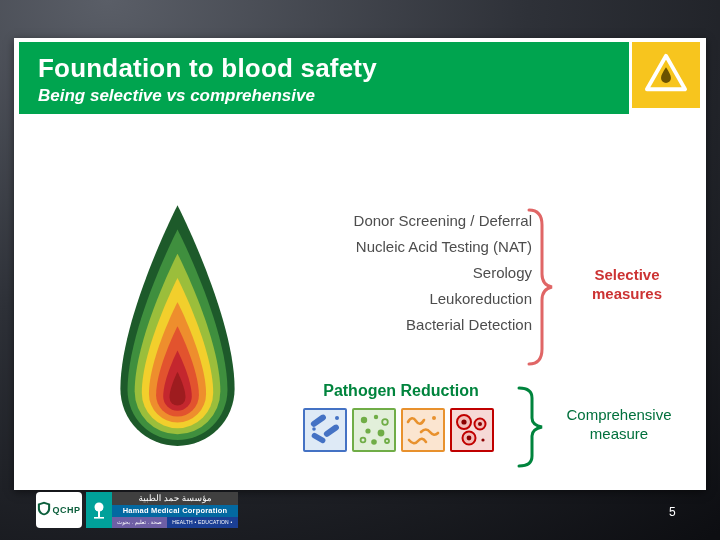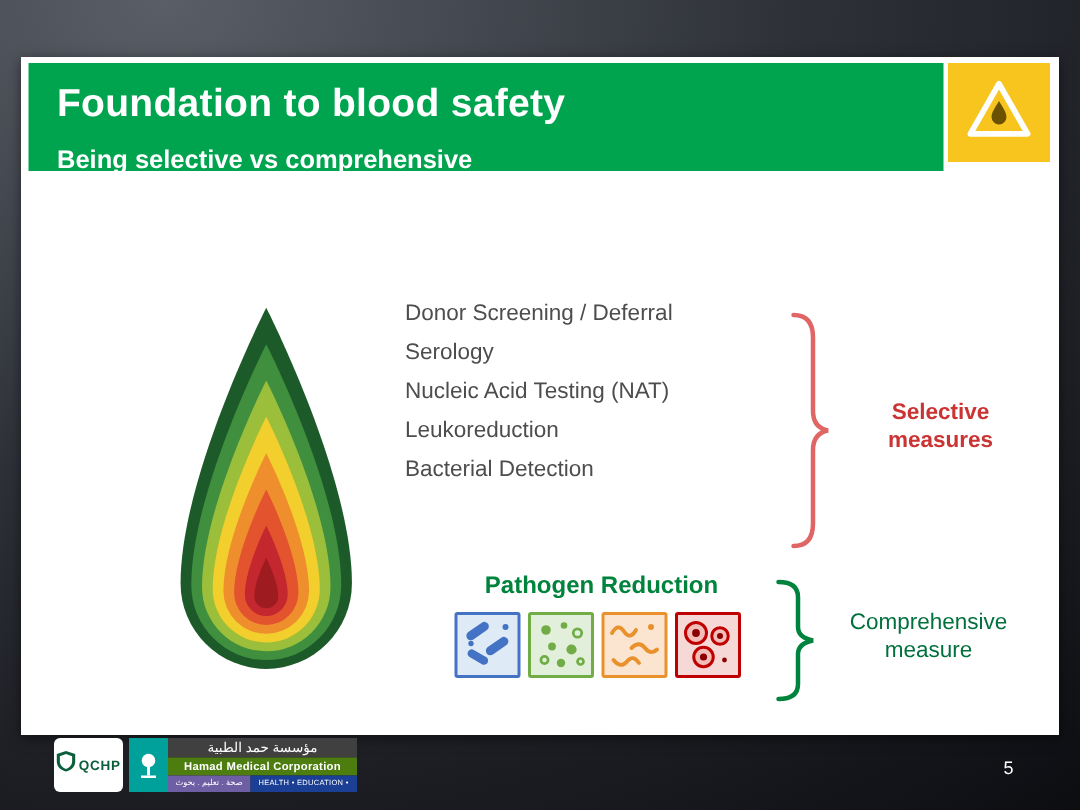--- a/index.html
+++ b/index.html
@@ -12,29 +12,29 @@
   .slide {
     position:absolute; left:14px; top:38px; width:692px; height:452px;
     background:#ffffff; box-shadow:0 2px 8px rgba(0,0,0,.5);
   }
   
   .header-bar {
     position:absolute; left:5px; top:4px; width:610px; height:72px;
     background:#00A44F; color:#fff; padding:11px 0 0 19px;
   }
   .header-title { font-size:26px; font-weight:bold; letter-spacing:.2px; }
-  .header-subtitle { font-size:17px; font-weight:bold; margin-top:13px; }
+  .header-subtitle { font-size:17px; font-weight:bold; font-style:italic; margin-top:2px; }
   .warn-box {
     position:absolute; left:618px; top:4px; width:68px; height:66px;
     background:#F7C51E; display:flex; align-items:center; justify-content:center;
   }
   
   .drop-wrap { position:absolute; left:91px; top:157px; width:145px; height:255px; }
   
-  .measures-list { position:absolute; left:256px; top:158px; width:262px; text-align:left; }
+  .measures-list { position:absolute; left:256px; top:170px; width:262px; text-align:right; }
   .measure-item { font-size:15px; color:#4d4d4d; line-height:26px; }
   
   .red-brace { position:absolute; left:513px; top:169px; width:28px; height:160px; }
   .selective-label {
     position:absolute; left:548px; top:227px; width:130px; text-align:center;
     color:#CC3333; font-weight:bold; font-size:15px; line-height:19px;
   }
   
   .pathogen-title {
     position:absolute; left:256px; top:344px; width:262px; text-align:center;
@@ -55,21 +55,21 @@
   .footer { position:absolute; left:36px; top:492px; height:36px; display:flex; align-items:stretch; gap:4px; }
   .qchp-box {
     width:46px; background:#fff; border-radius:4px; display:flex; flex-direction:row;
     align-items:center; justify-content:center; gap:1px;
   }
   .qchp-text { font-size:9px; font-weight:bold; color:#0B5E3B; letter-spacing:.5px; }
   .hamad-box { width:152px; display:flex; }
   .hamad-emblem { width:26px; background:#00A19A; display:flex; align-items:center; justify-content:center; }
   .hamad-bars { flex:1; display:flex; flex-direction:column; }
   .hamad-ar { height:13px; background:#404040; color:#fff; font-size:9px; line-height:13px; text-align:center; direction:rtl; overflow:hidden; }
-  .hamad-en { height:12px; background:#4d7c0f; color:#fff; font-size:7.5px; font-weight:bold; line-height:12px; text-align:center; letter-spacing:.2px; }
+  .hamad-en { height:12px; background:#0369a1; color:#fff; font-size:7.5px; font-weight:bold; line-height:12px; text-align:center; letter-spacing:.2px; }
   .hamad-tags { height:11px; display:flex; }
   .hamad-tag-ar { flex:1; background:#6E5FA5; color:#fff; font-size:5.5px; line-height:11px; text-align:center; direction:rtl; overflow:hidden; }
   .hamad-tag-en { flex:1.3; background:#1B3F94; color:#fff; font-size:5px; line-height:11px; text-align:center; letter-spacing:.2px; overflow:hidden; }
   .page-number { position:absolute; left:669px; top:505px; color:#ffffff; font-size:12px; }
 </style>
 </head>
 <body>
 
 <div class="slide">
 
@@ -96,22 +96,22 @@
         <path d="M70,10 C70,10 14,120 14,190 A56,56 0 1 0 126,190 C126,120 70,10 70,10 Z" fill="#EE8E2D" transform="translate(70,200) scale(0.5) translate(-70,-200)"></path>
         <path d="M70,10 C70,10 14,120 14,190 A56,56 0 1 0 126,190 C126,120 70,10 70,10 Z" fill="#E2532E" transform="translate(70,200) scale(0.375) translate(-70,-200)"></path>
         <path d="M70,10 C70,10 14,120 14,190 A56,56 0 1 0 126,190 C126,120 70,10 70,10 Z" fill="#C4272E" transform="translate(70,200) scale(0.25) translate(-70,-200)"></path>
         <path d="M70,10 C70,10 14,120 14,190 A56,56 0 1 0 126,190 C126,120 70,10 70,10 Z" fill="#9E1C1F" transform="translate(70,200) scale(0.14) translate(-70,-200)"></path>
       </g>
     </svg>
   </div>
 
   <div class="measures-list">
     <div class="measure-item">Donor Screening / Deferral</div>
+    <div class="measure-item">Nucleic Acid Testing (NAT)</div>
     <div class="measure-item">Serology</div>
-    <div class="measure-item">Nucleic Acid Testing (NAT)</div>
     <div class="measure-item">Leukoreduction</div>
     <div class="measure-item">Bacterial Detection</div>
   </div>
 
   <div class="red-brace">
     <svg width="28" height="160" viewBox="0 0 28 160">
       <path d="M2,3 Q15,3 15,18 L15,67 Q15,78 25,80 Q15,82 15,93 L15,142 Q15,157 2,157" fill="none" stroke="#E06666" stroke-width="3" stroke-linecap="round"></path>
     </svg>
   </div>
   <div class="selective-label">Selective measures</div>

